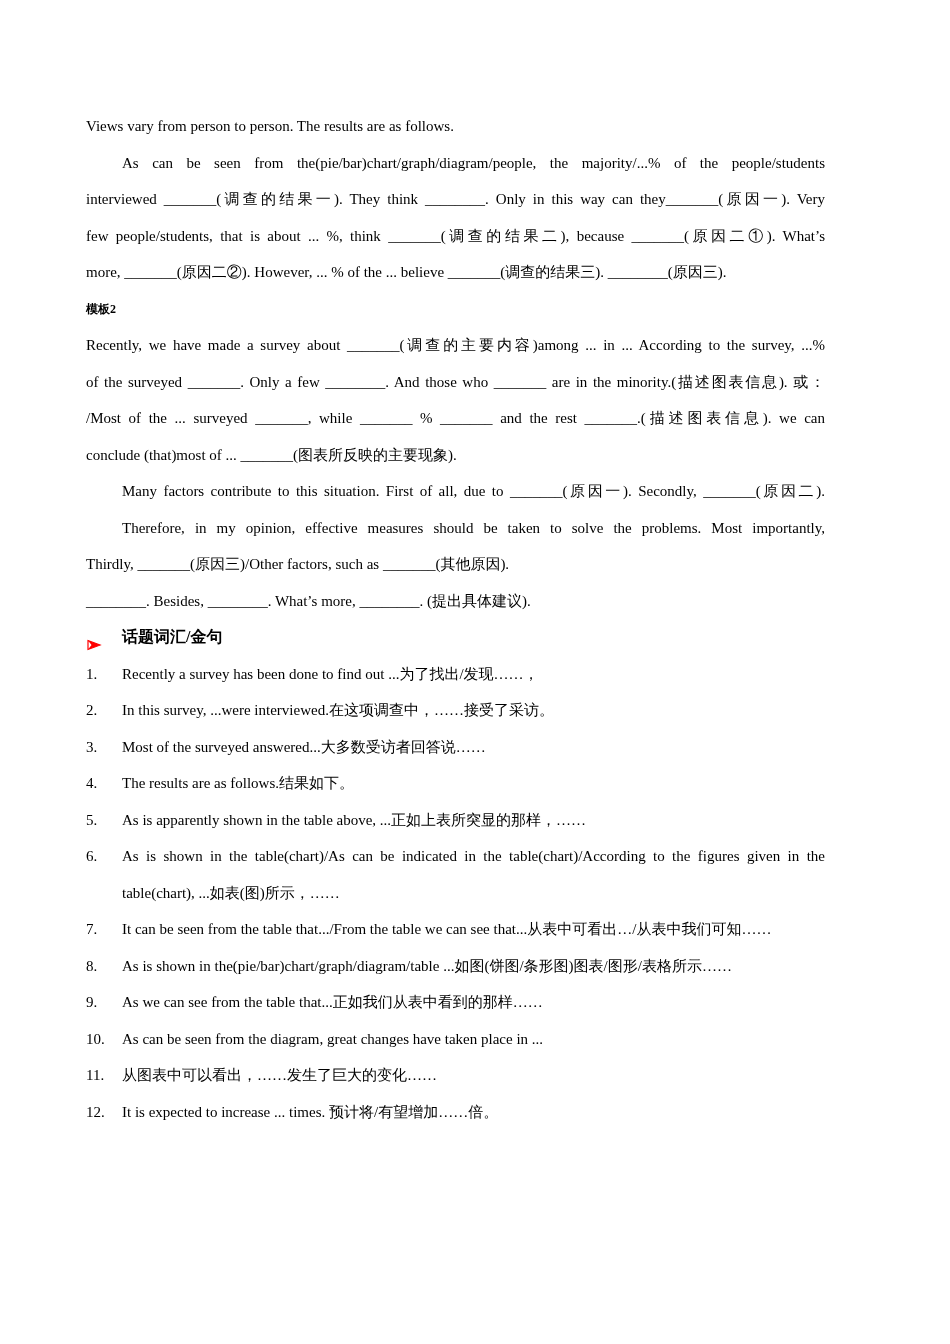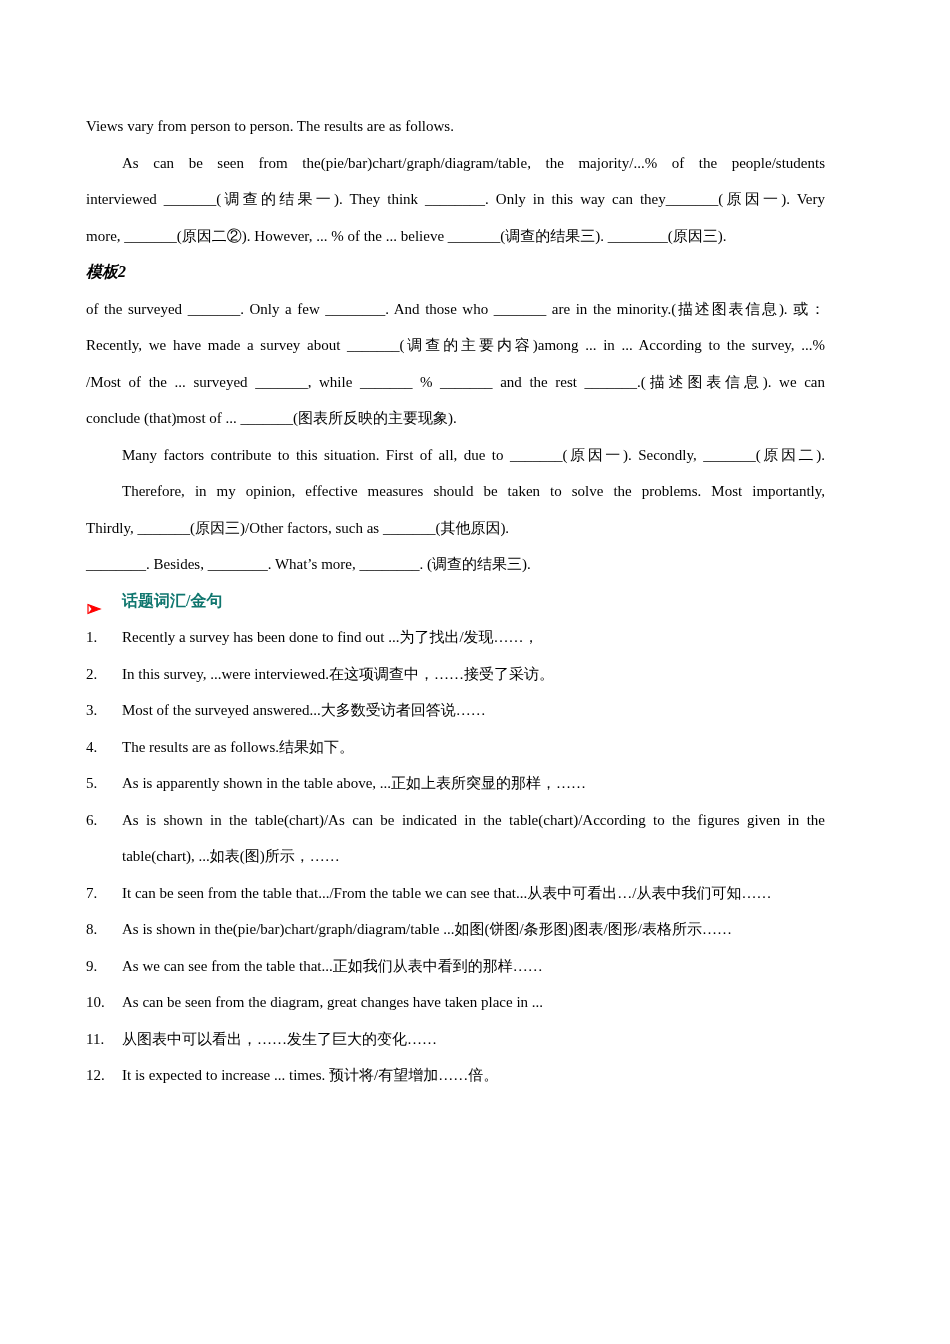--- a/index.html
+++ b/index.html
@@ -8,50 +8,51 @@
     background:#ffffff;
     font-family:"Liberation Serif","DejaVu Serif",serif;
     font-size:15px;
     color:#000000;
     overflow:hidden;
   }
   .page { box-sizing:border-box; width:911px; height:1344px; padding:108px 86px 0 86px; }
   .ln { line-height:36.5px; min-height:36.5px; }
   .j { text-align:justify; text-align-last:justify; }
   .ind { text-indent:36px; }
-  .h-tpl { font-weight:bold; font-style:italic; font-size:16px; }
-  .red-head { color:#0f766e; font-weight:bold; font-size:16px; position:relative; padding-left:36px; }
+  .h-tpl { font-weight:bold; font-size:12px; }
+  .red-head { color:#000000; font-weight:bold; font-size:16px; position:relative; padding-left:36px; }
   .arrow-wrap { position:absolute; left:1px; top:50%; transform:translateY(-50%); width:15px; height:15px; }
   .li { position:relative; padding-left:36px; }
   .li .num { position:absolute; left:0; top:0; }
 </style>
 </head>
 <body>
 
 <div class="page">
 
   <div class="ln">Views vary from person to person. The results are as follows.</div>
 
-  <div class="ln j ind">As can be seen from the(pie/bar)chart/graph/diagram/table, the majority/...% of the people/students</div>
+  <div class="ln j ind">As can be seen from the(pie/bar)chart/graph/diagram/people, the majority/...% of the people/students</div>
   <div class="ln j">interviewed _______(调查的结果一). They think ________. Only in this way can they_______(原因一). Very</div>
+  <div class="ln j">few people/students, that is about ... %, think _______(调查的结果二), because _______(原因二①). What’s</div>
   <div class="ln">more, _______(原因二②). However, ... % of the ... believe _______(调查的结果三). ________(原因三).</div>
 
 
   <div class="ln h-tpl">模板2</div>
 
+  <div class="ln j">Recently, we have made a survey about _______(调查的主要内容)among ... in ... According to the survey, ...%</div>
   <div class="ln j">of the surveyed _______. Only a few ________. And those who _______ are in the minority.(描述图表信息). 或：</div>
-  <div class="ln j">Recently, we have made a survey about _______(调查的主要内容)among ... in ... According to the survey, ...%</div>
   <div class="ln j">/Most of the ... surveyed _______, while _______ % _______ and the rest _______.(描述图表信息). we can</div>
   <div class="ln">conclude (that)most of ... _______(图表所反映的主要现象).</div>
 
   <div class="ln j ind">Many factors contribute to this situation. First of all, due to _______(原因一). Secondly, _______(原因二).</div>
   <div class="ln j ind">Therefore, in my opinion, effective measures should be taken to solve the problems. Most importantly,</div>
 
   <div class="ln">Thirdly, _______(原因三)/Other factors, such as _______(其他原因).</div>
-  <div class="ln">________. Besides, ________. What’s more, ________. (调查的结果三).</div>
+  <div class="ln">________. Besides, ________. What’s more, ________. (提出具体建议).</div>
 
   <div class="ln red-head">
     <span class="arrow-wrap">
       <svg width="15" height="15" viewBox="0 0 15 15">
         <polygon points="1,3 13,7.5 1,12 4.5,7.5" fill="#ff0000"></polygon>
         <polygon points="1,3 13,7.5 1,12" fill="none" stroke="#ff0000" stroke-width="1.2"></polygon>
       </svg>
     </span>
     <span>话题词汇/金句</span>
   </div>

